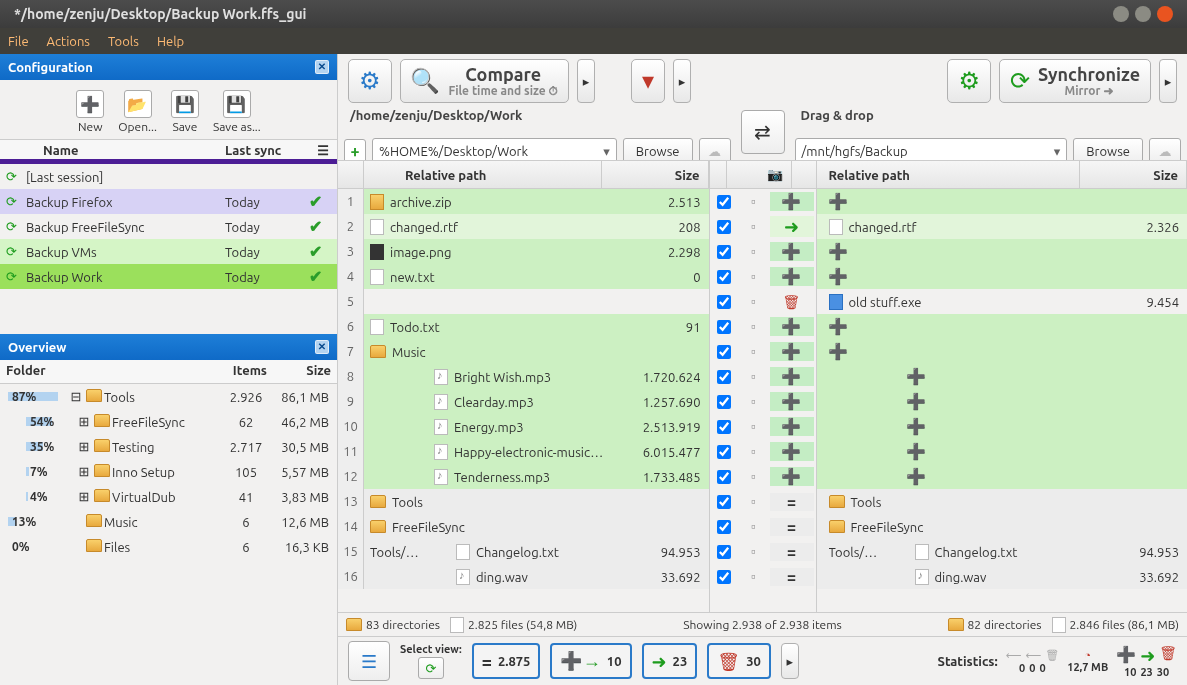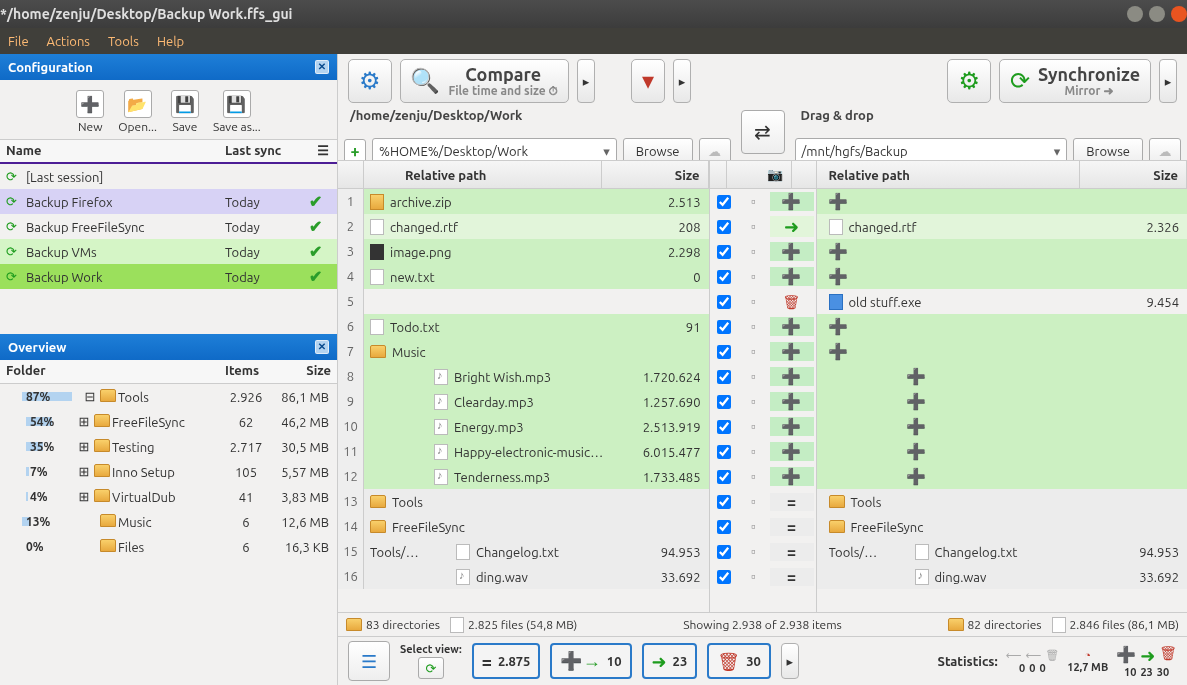--- a/index.html
+++ b/index.html
@@ -1,19 +1,19 @@
 <!DOCTYPE html>
 <html><head>
 <meta charset="utf-8">
 <style>
 * { box-sizing: border-box; margin: 0; padding: 0; font-family: "Ubuntu", "Segoe UI", sans-serif; }
 body { width: 1187px; height: 685px; background: #f2f1f0; overflow: hidden; font-size: 13px; color: #333; }
 
 
-.titlebar { height: 28px; background: linear-gradient(#4c4c4c,#3c3c3c); display:flex; align-items:center; padding:0 0;justify-content:flex-end; }
+.titlebar { height: 28px; background: linear-gradient(#4c4c4c,#3c3c3c); display:flex; align-items:center; padding:0 14px;justify-content:flex-end; }
 .titlebar .title { color:#dfdfdf; font-weight:bold; font-size:14px; flex:1; }
 .win-btns { display:flex; gap:6px; }
 .win-btn { width:16px; height:16px; border-radius:50%; }
 .min-btn { background:#8b8b83; }
 .max-btn { background:#8b8b83; }
 .close-btn { background:#e95420; }
 
 
 .menubar { height:26px; background:#403f3a; display:flex; align-items:center; padding:0 8px; gap:18px; }
 .menubar span { color:#fdba74; cursor:pointer; }
@@ -27,43 +27,43 @@
 .panel-hdr { height:26px; background:linear-gradient(#1e7fd8,#0f6ac7); color:#fff; font-weight:bold; padding:3px 8px; display:flex; align-items:center; justify-content:space-between; }
 .panel-hdr .close-x { width:14px;height:14px;border:1px solid rgba(255,255,255,0.6);font-size:10px;line-height:12px;text-align:center;cursor:pointer;color:#08498c;background:#b3d3f0;border-radius:2px;}
 
 
 .cfg-toolbar { height:60px; display:flex; justify-content:center; align-items:center; gap:14px; padding-top:4px;border-bottom:1px solid #ccc; }
 .tbtn { display:flex; flex-direction:column; align-items:center; cursor:pointer; }
 .tbtn .ico { width:28px; height:28px; border:1px solid #aaa; border-radius:3px; background:#fff; display:flex;align-items:center;justify-content:center;font-size:16px;}
 .tbtn .lbl { font-size:12px; margin-top:2px; }
 
 
-.cfg-hdr { height:24px; display:flex; border-bottom:2px solid #4c1d95; background:#f7f7f7; font-weight:bold; }
+.cfg-hdr { height:24px; display:flex; border-bottom:5px solid #4c1d95; background:#f7f7f7; font-weight:bold;padding-left:37px; }
 .cfg-hdr div { padding:3px 6px; }
 .cfg-name { flex:1; }
 .cfg-sync { width:90px; }
 .cfg-ind { width:28px; text-align:center; }
 
 .cfg-row { height:25px; display:flex; align-items:center; padding:0 6px; }
 .cfg-row .ico { width:20px; }
 .cfg-row .nm { flex:1; }
 .cfg-row .sy { width:84px; }
 .cfg-row .ck { width:22px; color:#2a9d2a; font-weight:bold; font-size:16px;}
 .cfg-row.lavender { background:#d7d2f5; }
 .cfg-row.lightgrn { background:#d5f5c6; }
 .cfg-row.selgrn { background:#9be05c; }
 .cfg-list { flex:0 0 170px; overflow:auto; }
 
 
 .ov-hd { height:24px; display:flex; border-bottom:1px solid #ccc; background:#f7f7f7; font-weight:bold; }
 .ov-hd div{padding:3px 6px;}
-.ov-fld{flex:1;} .ov-it{width:54px;text-align:left;} .ov-sz{width:64px;text-align:right;padding-right:8px;}
+.ov-fld{flex:1;} .ov-it{width:54px;text-align:right;} .ov-sz{width:64px;text-align:right;padding-right:8px;}
 .ov-body { flex:1; overflow:auto; }
 .ov-row { height:25px; display:flex; align-items:center; }
-.ov-row .pct { width:58px; position:relative; margin-left:22px; }
+.ov-row .pct { width:58px; position:relative; margin-left:8px; }
 .ov-row .pct .bar { position:absolute; left:0;top:2px;bottom:2px; background:#b3d3f0; }
 .ov-row .pct .txt { position:relative; padding-left:4px; font-weight:bold; font-size:12px;}
 .ov-row .exp { width:20px; text-align:center; cursor:pointer; }
 .ov-row .fico { width:18px; }
 .ov-row .fname { flex:1; }
 .ov-row .it { width:54px; text-align:center; }
 .ov-row .sz { width:64px; text-align:right; padding-right:8px;}
 .ov-row.indent .pct { margin-left:26px; width:48px;}
 .folder-ico { width:16px;height:13px;background:linear-gradient(#f9d06b,#e8a93e);border-radius:2px 2px 0 0;display:inline-block;border:1px solid #c78a2a;}
 

